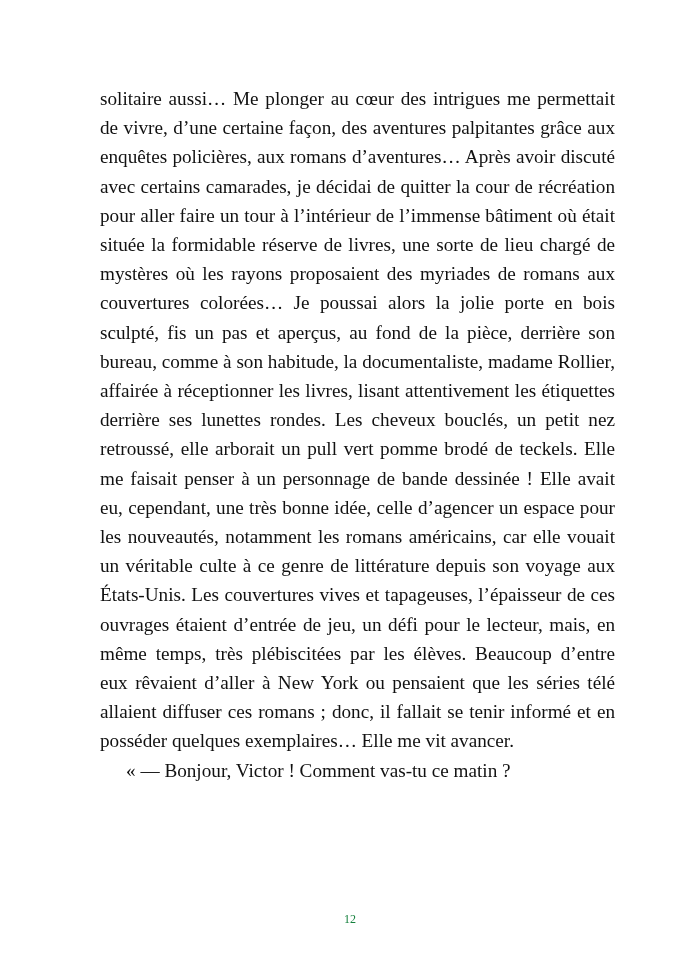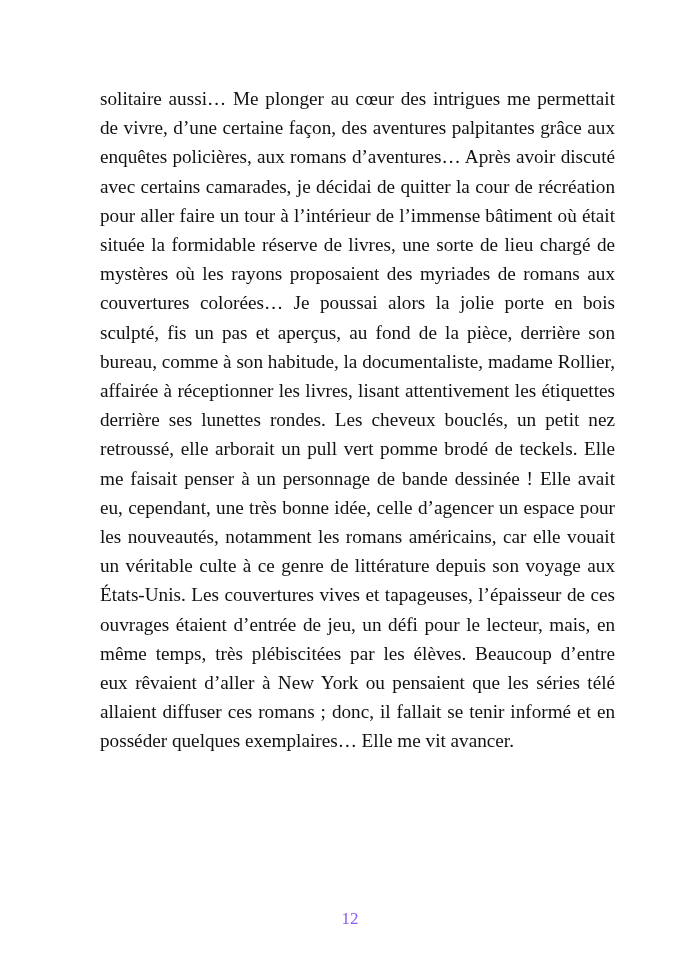--- a/index.html
+++ b/index.html
@@ -47,29 +47,30 @@
     text-align: justify;
     text-align-last: left;
   }
 
   .page-number {
     position: absolute;
     left: 0;
     top: 908px;
     width: 700px;
     text-align: center;
-    font-size: 17px;
+    font-size: 12px;
     line-height: 22px;
-    color: #8b5cf6;
+    color: #15803d;
   }
 </style>
 </head>
 <body>
 
 <div class="page">
 
   <div class="text-block">
     <p class="para">solitaire aussi… Me plonger au cœur des intrigues me permettait de vivre, d’une certaine façon, des aventures palpitantes grâce aux enquêtes policières, aux romans d’aventures… Après avoir discuté avec certains camarades, je décidai de quitter la cour de récréation pour aller faire un tour à l’intérieur de l’immense bâtiment où était située la formidable réserve de livres, une sorte de lieu chargé de mystères où les rayons proposaient des myriades de romans aux couvertures colorées… Je poussai alors la jolie porte en bois sculpté, fis un pas et aperçus, au fond de la pièce, derrière son bureau, comme à son habitude, la documentaliste, madame Rollier, affairée à réceptionner les livres, lisant attentivement les étiquettes derrière ses lunettes rondes. Les cheveux bouclés, un petit nez retroussé, elle arborait un pull vert pomme brodé de teckels. Elle me faisait penser à un personnage de bande dessinée ! Elle avait eu, cependant, une très bonne idée, celle d’agencer un espace pour les nouveautés, notamment les romans américains, car elle vouait un véritable culte à ce genre de littérature depuis son voyage aux États-Unis. Les couvertures vives et tapageuses, l’épaisseur de ces ouvrages étaient d’entrée de jeu, un défi pour le lecteur, mais, en même temps, très plébiscitées par les élèves. Beaucoup d’entre eux rêvaient d’aller à New York ou pensaient que les séries télé allaient diffuser ces romans ; donc, il fallait se tenir informé et en posséder quelques exemplaires… Elle me vit avancer.</p>
+    <p class="para-indent">« — Bonjour, Victor ! Comment vas-tu ce matin ?</p>
   </div>
 
   <div class="page-number">12</div>
 
 </div>
 
 </body></html>

